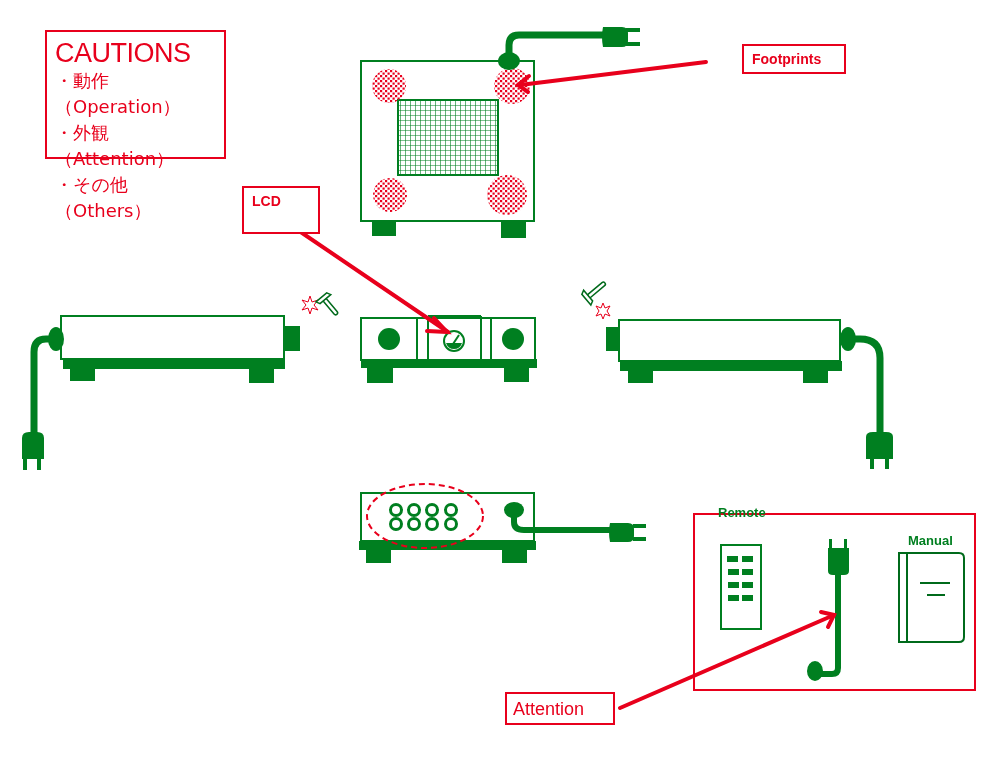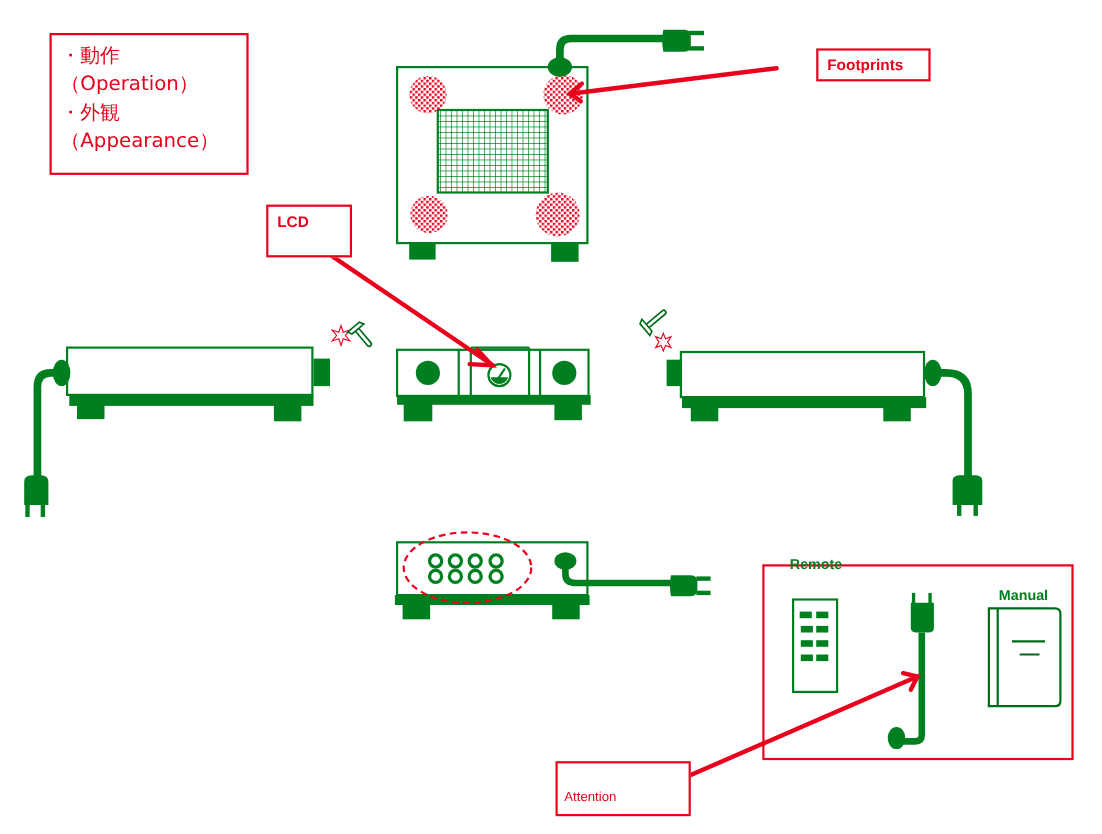--- a/index.html
+++ b/index.html
@@ -5,21 +5,21 @@
   html,body{margin:0;padding:0;background:#fff;}
   body{width:1002px;height:758px;position:relative;overflow:hidden;font-family:"DejaVu Sans","Liberation Sans",sans-serif;}
   #stage{position:absolute;left:0;top:0;}
   .lbl{position:absolute;border:2px solid #e8001c;background:#fff;color:#e8001c;box-sizing:border-box;}
   .cautions{left:45px;top:30px;width:181px;height:129px;padding:6px 8px;}
   .cautions .title{font-family:"Liberation Sans",sans-serif;font-size:27px;line-height:30px;letter-spacing:-0.5px;}
   .cautions .item{font-family:"DejaVu Sans",sans-serif;font-size:18px;line-height:26px;}
   .tag{font-family:"Liberation Sans",sans-serif;font-size:14px;font-weight:bold;padding:5px 8px;}
   .tag-footprints{left:742px;top:44px;width:104px;height:30px;}
   .tag-lcd{left:242px;top:186px;width:78px;height:48px;}
-  .tag-attention{left:505px;top:692px;width:123px;height:33px;font-size:12px;font-weight:normal;padding:23px 6px;}
+  .tag-attention{left:505px;top:692px;width:110px;height:33px;font-size:18px;font-weight:normal;padding:5px 6px;}
   .acc-box{position:absolute;left:693px;top:513px;width:283px;height:178px;border:2px solid #e8001c;box-sizing:border-box;}
   .gtext{position:absolute;color:#007f20;font-family:"Liberation Sans",sans-serif;font-size:13px;font-weight:bold;}
   .remote-label{left:718px;top:505px;}
   .manual-label{left:908px;top:533px;}
 </style>
 </head>
 <body>
 
 <svg id="stage" width="1002" height="758" viewBox="0 0 1002 758">
   <defs>
@@ -173,22 +173,24 @@
     <path d="M706 62 L520 85"></path>
     <path d="M529 76 L518 85 L528 92"></path>
     <path d="M280 218 L448 332"></path>
     <path d="M434 318 L447 332 L427 331"></path>
     <path d="M620 708 L834 615"></path>
     <path d="M821 612 L834 615 L828 627"></path>
   </g>
 </svg>
 
 <div class="lbl cautions">
+  <div class="title">CAUTIONS</div>
   <div class="item">・動作（Operation）</div>
-  <div class="item" style="line-height:26px">・外観（Appearance）</div>
+  <div class="item" style="line-height:26px">・外観（Attention）</div>
+  <div class="item">・その他（Others）</div>
 </div>
 
 <div class="lbl tag tag-footprints">Footprints</div>
 <div class="lbl tag tag-lcd">LCD</div>
 
 <div class="acc-box"></div>
 <div class="gtext remote-label">Remote</div>
 <div class="gtext manual-label">Manual</div>
 
 <div class="lbl tag tag-attention">Attention</div>

